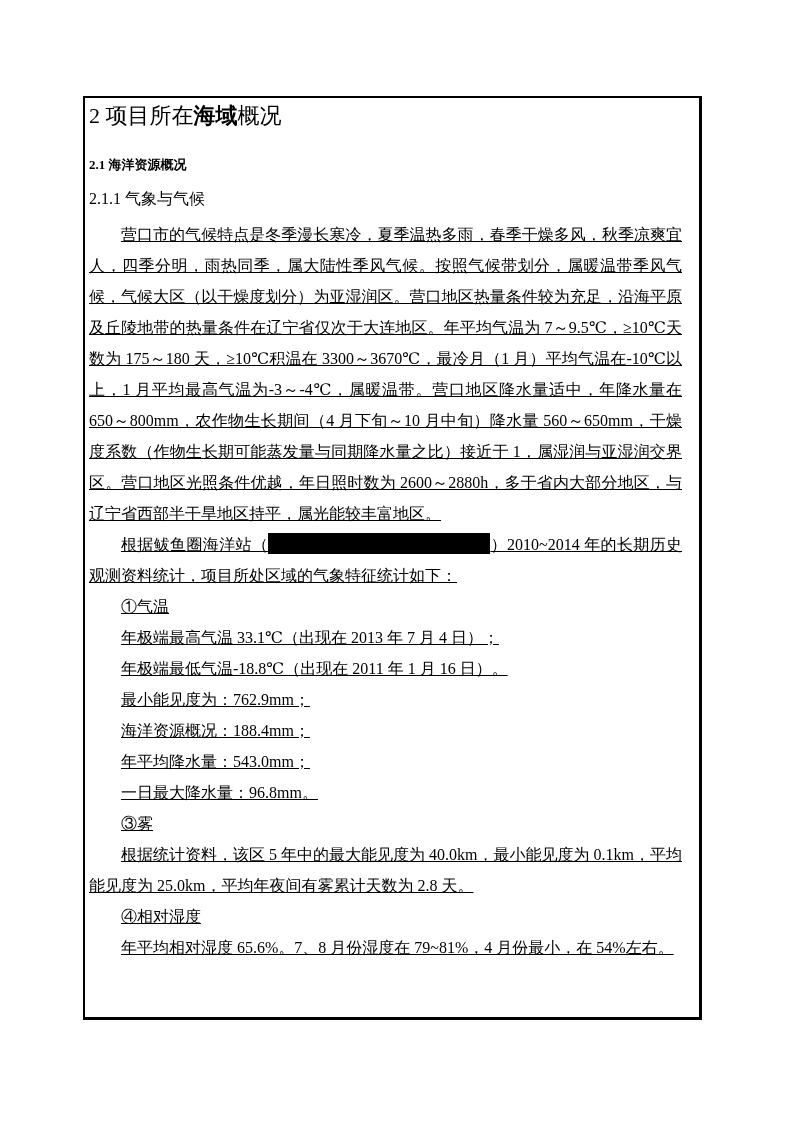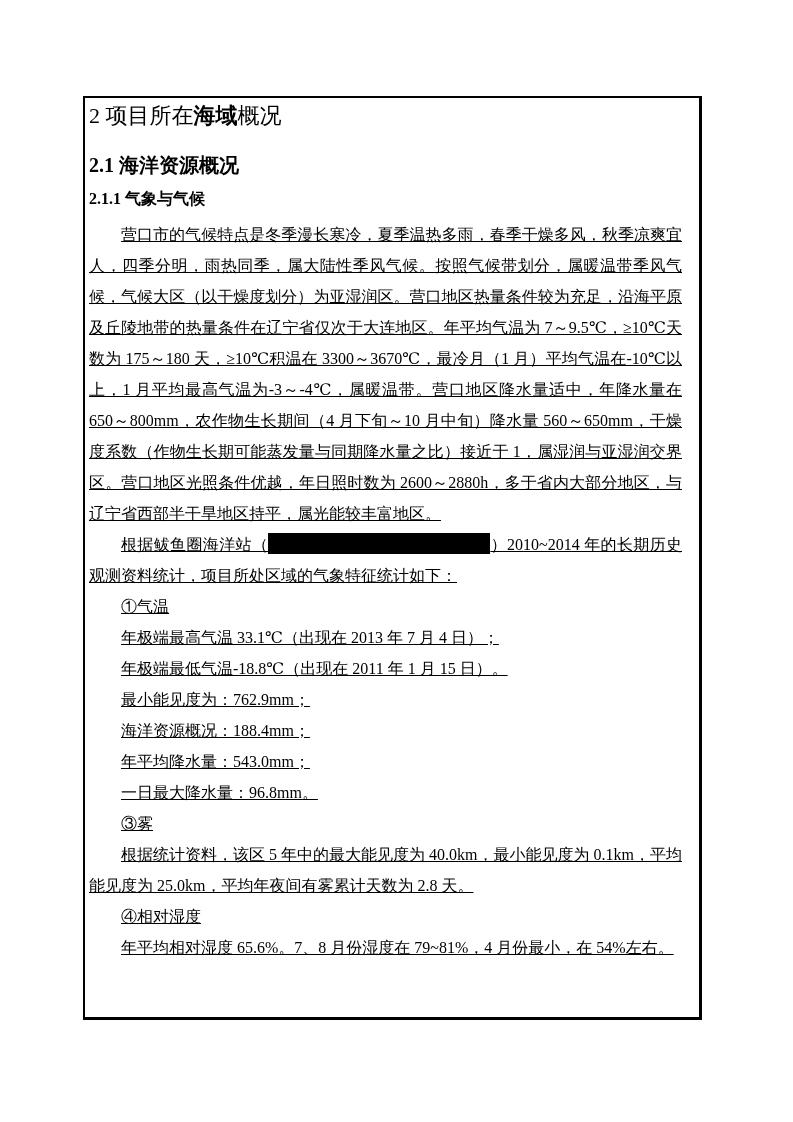--- a/index.html
+++ b/index.html
@@ -32,29 +32,29 @@
     font-size: 22px;
     line-height: 32px;
     margin: 0;
     font-weight: normal;
     white-space: nowrap;
   }
   .doc-title .bold-part {
     font-weight: bold;
   }
   .h-2-1 {
-    font-size: 20px;
+    font-size: 13px;
     line-height: 26px;
     font-weight: bold;
     margin: 20px 0 0 0;
   }
   .h-2-1-1 {
     font-size: 16px;
     line-height: 24px;
-    font-weight: bold;
+    font-weight: normal;
     margin: 9px 0 0 0;
   }
   .body-para {
     font-size: 16px;
     line-height: 31px;
     text-align: justify;
     text-indent: 2em;
     margin: 0;
     text-decoration: underline;
   }
@@ -79,21 +79,21 @@
   <h2 class="h-2-1">2.1 海洋资源概况</h2>
 
   <h3 class="h-2-1-1">2.1.1 气象与气候</h3>
 
   <p class="body-para first-para">营口市的气候特点是冬季漫长寒冷，夏季温热多雨，春季干燥多风，秋季凉爽宜人，四季分明，雨热同季，属大陆性季风气候。按照气候带划分，属暖温带季风气候，气候大区（以干燥度划分）为亚湿润区。营口地区热量条件较为充足，沿海平原及丘陵地带的热量条件在辽宁省仅次于大连地区。年平均气温为 7～9.5℃，≥10℃天数为 175～180 天，≥10℃积温在 3300～3670℃，最冷月（1 月）平均气温在-10℃以上，1 月平均最高气温为-3～-4℃，属暖温带。营口地区降水量适中，年降水量在 650～800mm，农作物生长期间（4 月下旬～10 月中旬）降水量 560～650mm，干燥度系数（作物生长期可能蒸发量与同期降水量之比）接近于 1，属湿润与亚湿润交界区。营口地区光照条件优越，年日照时数为 2600～2880h，多于省内大部分地区，与辽宁省西部半干旱地区持平，属光能较丰富地区。</p>
 
   <p class="body-para"><span>根据鲅鱼圈海洋站（</span><span class="redaction"></span><span>）2010~2014 年的长期历史观测资料统计，项目所处区域的气象特征统计如下：</span></p>
 
   <p class="body-para">①气温</p>
   <p class="body-para">年极端最高气温 33.1℃（出现在 2013 年 7 月 4 日）；</p>
-  <p class="body-para">年极端最低气温-18.8℃（出现在 2011 年 1 月 15 日）。</p>
+  <p class="body-para">年极端最低气温-18.8℃（出现在 2011 年 1 月 16 日）。</p>
   <p class="body-para">最小能见度为：762.9mm；</p>
   <p class="body-para">海洋资源概况：188.4mm；</p>
   <p class="body-para">年平均降水量：543.0mm；</p>
   <p class="body-para">一日最大降水量：96.8mm。</p>
   <p class="body-para">③雾</p>
   <p class="body-para">根据统计资料，该区 5 年中的最大能见度为 40.0km，最小能见度为 0.1km，平均能见度为 25.0km，平均年夜间有雾累计天数为 2.8 天。</p>
   <p class="body-para">④相对湿度</p>
   <p class="body-para">年平均相对湿度 65.6%。7、8 月份湿度在 79~81%，4 月份最小，在 54%左右。</p>
 
 </div>

